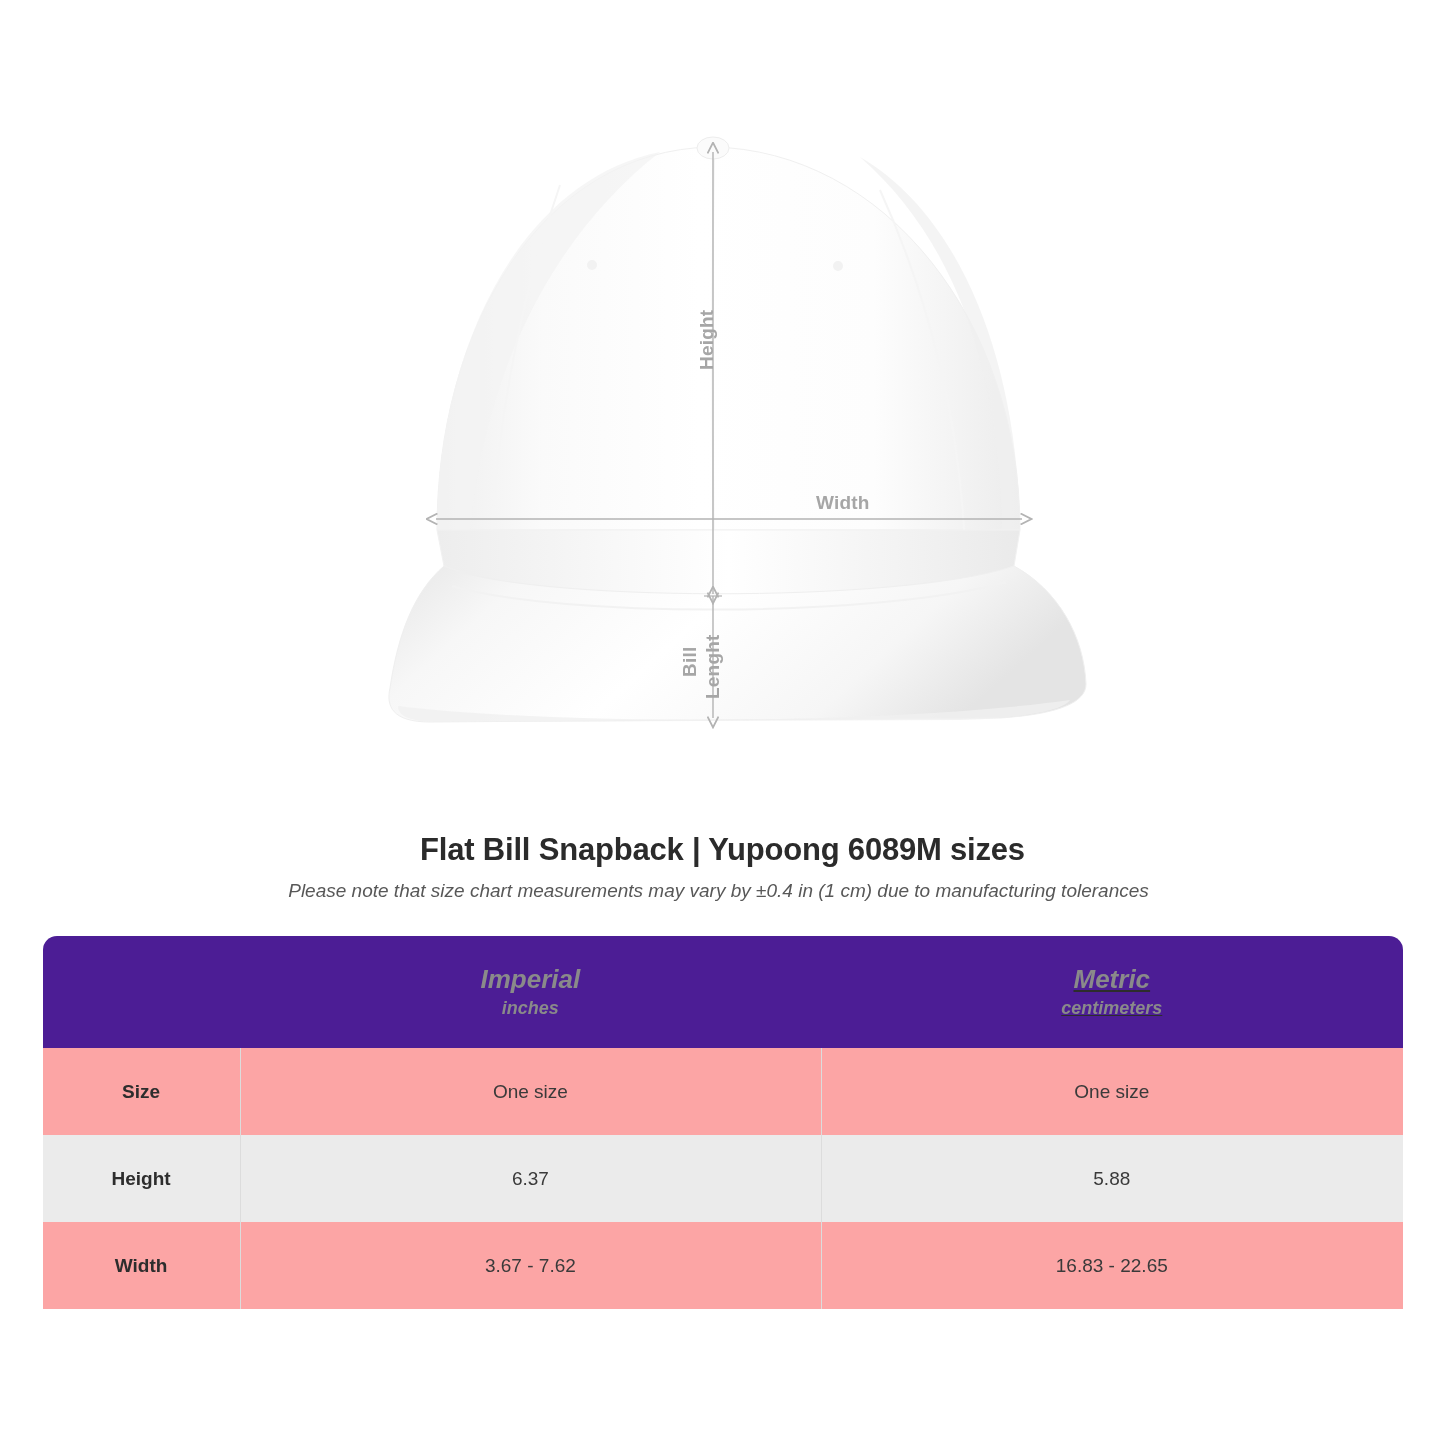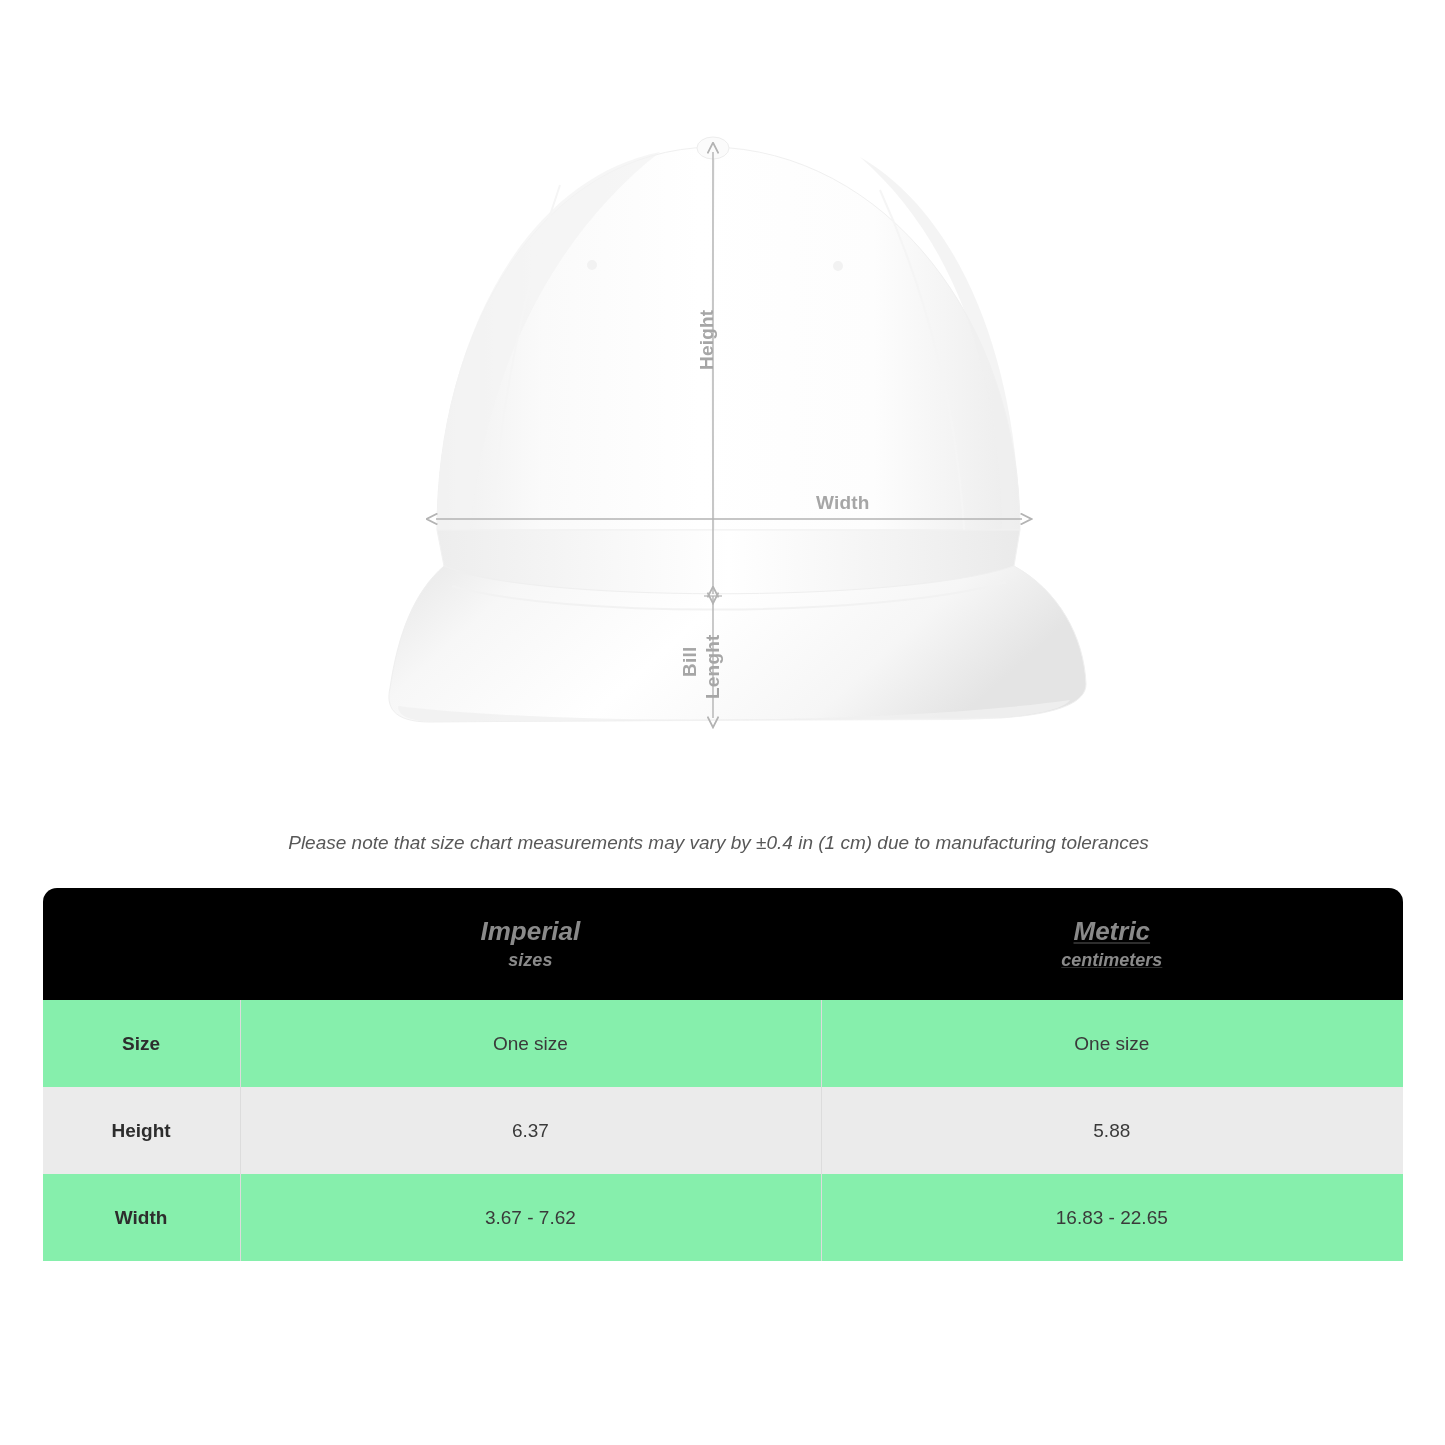--- a/index.html
+++ b/index.html
@@ -78,21 +78,21 @@
     border-collapse: collapse;
     table-layout: fixed;
   }
   table.size-table th,
   table.size-table td {
     text-align: center;
     vertical-align: middle;
   }
 
   .head-row th {
-    background: #000000;
+    background: #4c1d95;
     height: 112px;
     padding: 0;
     border: none;
   }
   .head-row th:first-child {
     border-top-left-radius: 14px;
     border-bottom-left-radius: 0;
   }
   .head-row th:last-child {
     border-top-right-radius: 14px;
@@ -116,21 +116,21 @@
     height: 87px;
     font-size: 19px;
     color: #3a3a3a;
     padding: 0;
     border: none;
   }
   .body-row td.rowlabel {
     font-weight: bold;
     color: #2d2d2d;
   }
-  .row-white td { background: #86efac; }
+  .row-white td { background: #fca5a5; }
   .row-grey td { background: #ebebeb; }
 
   
   .sep-left { box-shadow: inset 1px 0 0 #dcdcdc; }
 
   .col-label { width: 14.5%; }
   .col-imp { width: 42.75%; }
   .col-met { width: 42.75%; }
 </style>
 </head>
@@ -212,36 +212,37 @@
 
   <div class="dim-label vertical" style="left:697px; top:300px; height:80px;">Height</div>
 
   <div class="dim-label" style="left:816px; top:492px;">Width</div>
 
   <div class="dim-label vertical" style="left:680px; top:622px; height:80px;">Bill</div>
   <div class="dim-label vertical" style="left:703px; top:622px; height:90px;">Lenght</div>
 </div>
 
 <div class="title-block">
+  <h1 class="chart-title">Flat Bill Snapback | Yupoong 6089M sizes</h1>
   <p class="chart-note">Please note that size chart measurements may vary by ±0.4 in (1 cm) due to manufacturing tolerances</p>
 </div>
 
 <div class="table-wrap">
   <table class="size-table">
     <colgroup>
       <col class="col-label">
       <col class="col-imp">
       <col class="col-met">
     </colgroup>
     <thead>
       <tr class="head-row">
         <th></th>
         <th>
           <div class="unit-system">Imperial</div>
-          <div class="unit-sub">sizes</div>
+          <div class="unit-sub">inches</div>
         </th>
         <th>
           <div class="unit-system">Metric</div>
           <div class="unit-sub">centimeters</div>
         </th>
       </tr>
     </thead>
     <tbody>
       <tr class="body-row row-white">
         <td class="rowlabel">Size</td>

